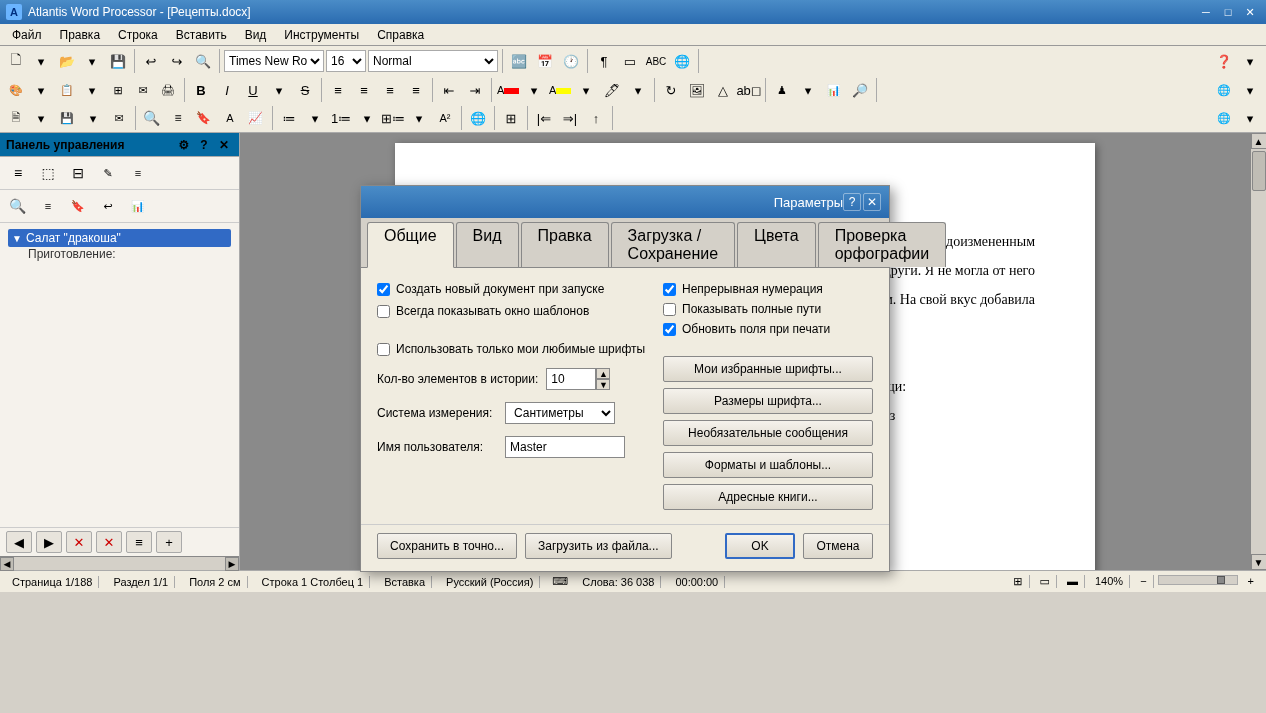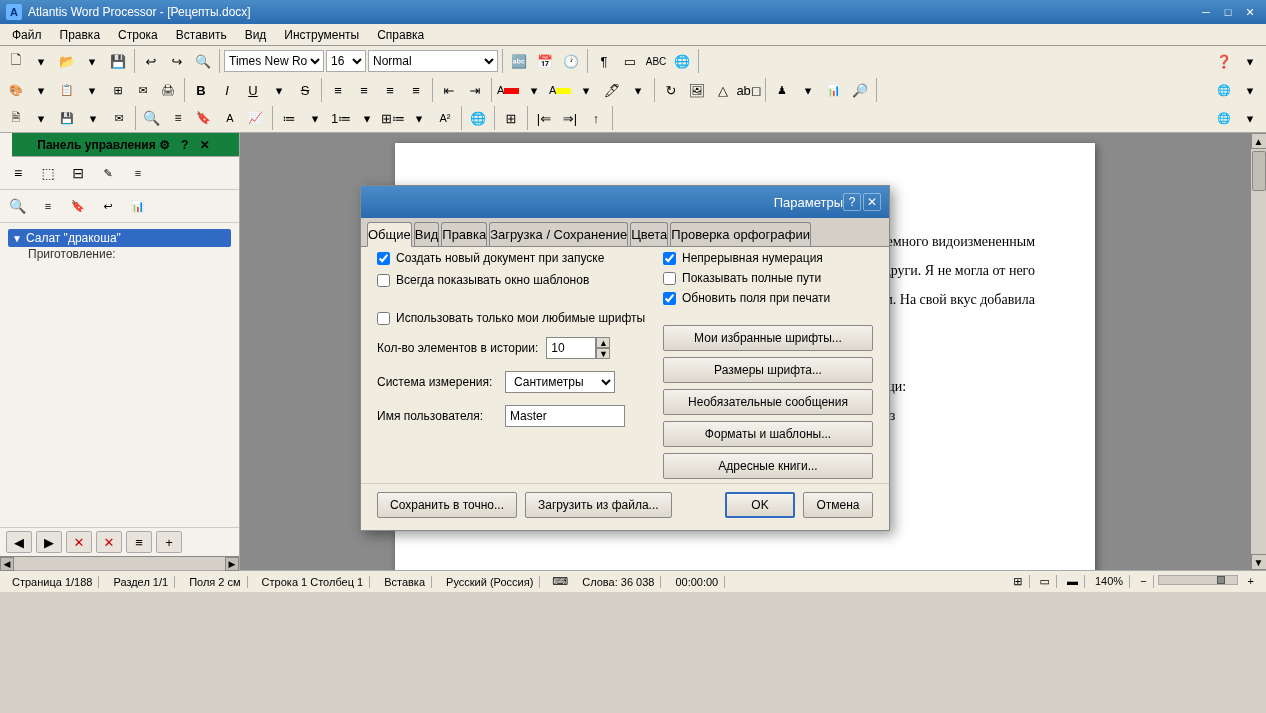--- a/index.html
+++ b/index.html
@@ -72,30 +72,29 @@
 
     
     .side-panel {
       width: 240px;
       background: #f5f2ec;
       border-right: 1px solid #aaa;
       display: flex;
       flex-direction: column;
     }
     .side-panel-header {
-      background: #15803d;
+      background: #0369a1;
       border-bottom: 1px solid #aaa;
       padding: 3px 6px;
       display: flex;
       align-items: center;
-      justify-content: center;
+      justify-content: space-between;
       font-weight: bold;
       font-size: 12px;
       height: 24px;
-      margin-left: 12px;
     }
     .side-panel-icons { display: flex; gap: 2px; }
     .side-icon { width: 18px; height: 18px; display: flex; align-items: center; justify-content: center; cursor: pointer; font-size: 12px; }
     .side-toolbar { display: flex; flex-wrap: wrap; padding: 3px 4px; border-bottom: 1px solid #ccc; gap: 2px; }
     .side-tb-btn { width: 28px; height: 26px; display: flex; align-items: center; justify-content: center; border: 1px solid transparent; cursor: pointer; font-size: 14px; border-radius: 2px; }
     .side-content { padding: 6px 8px; }
     .tree-item { padding: 2px 4px; cursor: pointer; display: flex; align-items: center; gap: 4px; }
     .tree-item.selected { background: #316ac5; color: white; border-radius: 2px; }
     .tree-item.selected span { color: white; }
     .tree-collapse { font-size: 10px; }
@@ -190,36 +189,36 @@
     .dialog-title-controls { display: flex; gap: 2px; }
     .dialog-title-btn { width: 18px; height: 18px; display: flex; align-items: center; justify-content: center; font-size: 12px; cursor: pointer; color: white; border: 1px solid rgba(255,255,255,0.4); border-radius: 2px; }
     .dialog-tabs {
       display: flex;
       background: #d4d0c8;
       border-bottom: 1px solid #888;
       padding: 4px 6px 0;
       gap: 2px;
     }
     .tab {
-      padding: 4px 0;
+      padding: 4px 16px;
       border: 1px solid #888;
       border-bottom: none;
       cursor: pointer;
       background: #d4d0c8;
-      font-size: 13px;
+      font-size: 16px;
       border-radius: 3px 3px 0 0;
     }
     .tab.active {
       background: #f0ece0;
       border-bottom: 1px solid #f0ece0;
       margin-bottom: -1px;
       z-index: 1;
     }
     .dialog-body {
-      padding: 4px 16px;
+      padding: 14px 16px;
       display: flex;
       gap: 16px;
     }
     .dialog-left { flex: 1; display: flex; flex-direction: column; gap: 8px; }
     .dialog-right { width: 210px; display: flex; flex-direction: column; gap: 6px; }
     .checkbox-row { display: flex; align-items: center; gap: 6px; font-size: 12px; }
     .checkbox-row input[type="checkbox"] { width: 13px; height: 13px; cursor: pointer; }
     .form-row { display: flex; align-items: center; gap: 8px; font-size: 12px; margin-top: 4px; }
     .form-label { min-width: 120px; }
     .form-input { height: 22px; border: 1px solid #888; padding: 2px 4px; font-size: 12px; background: white; }

